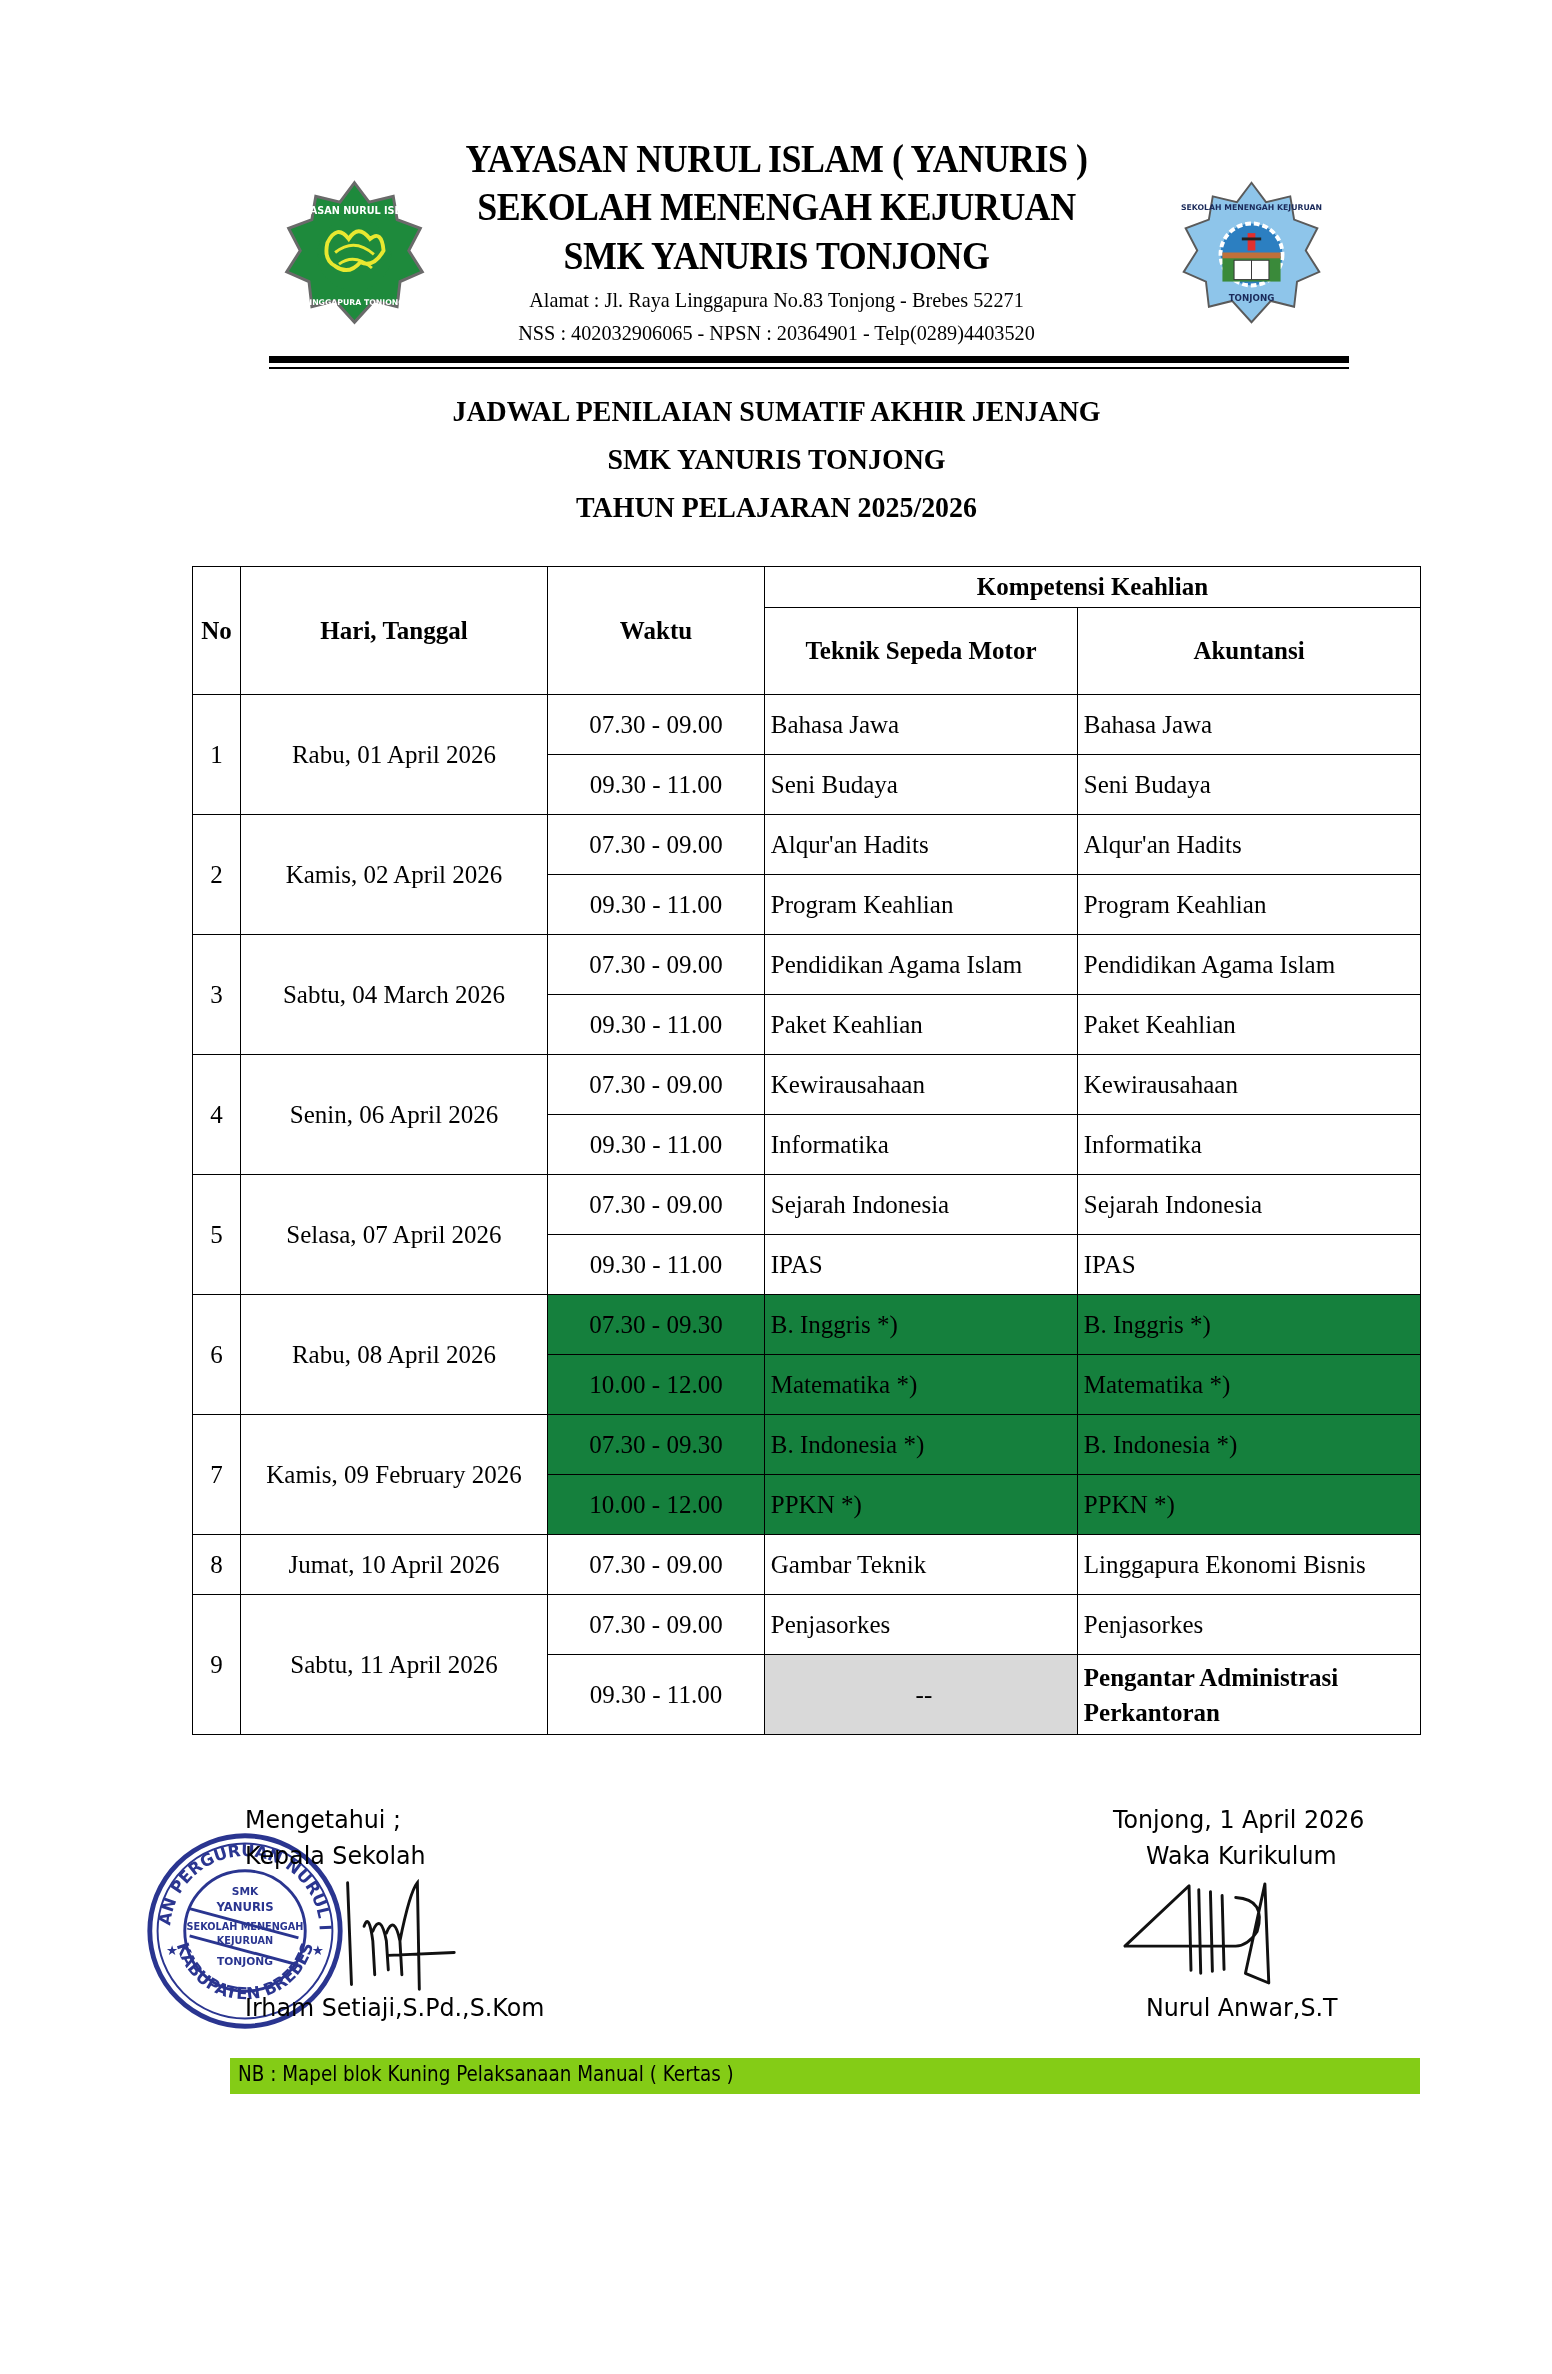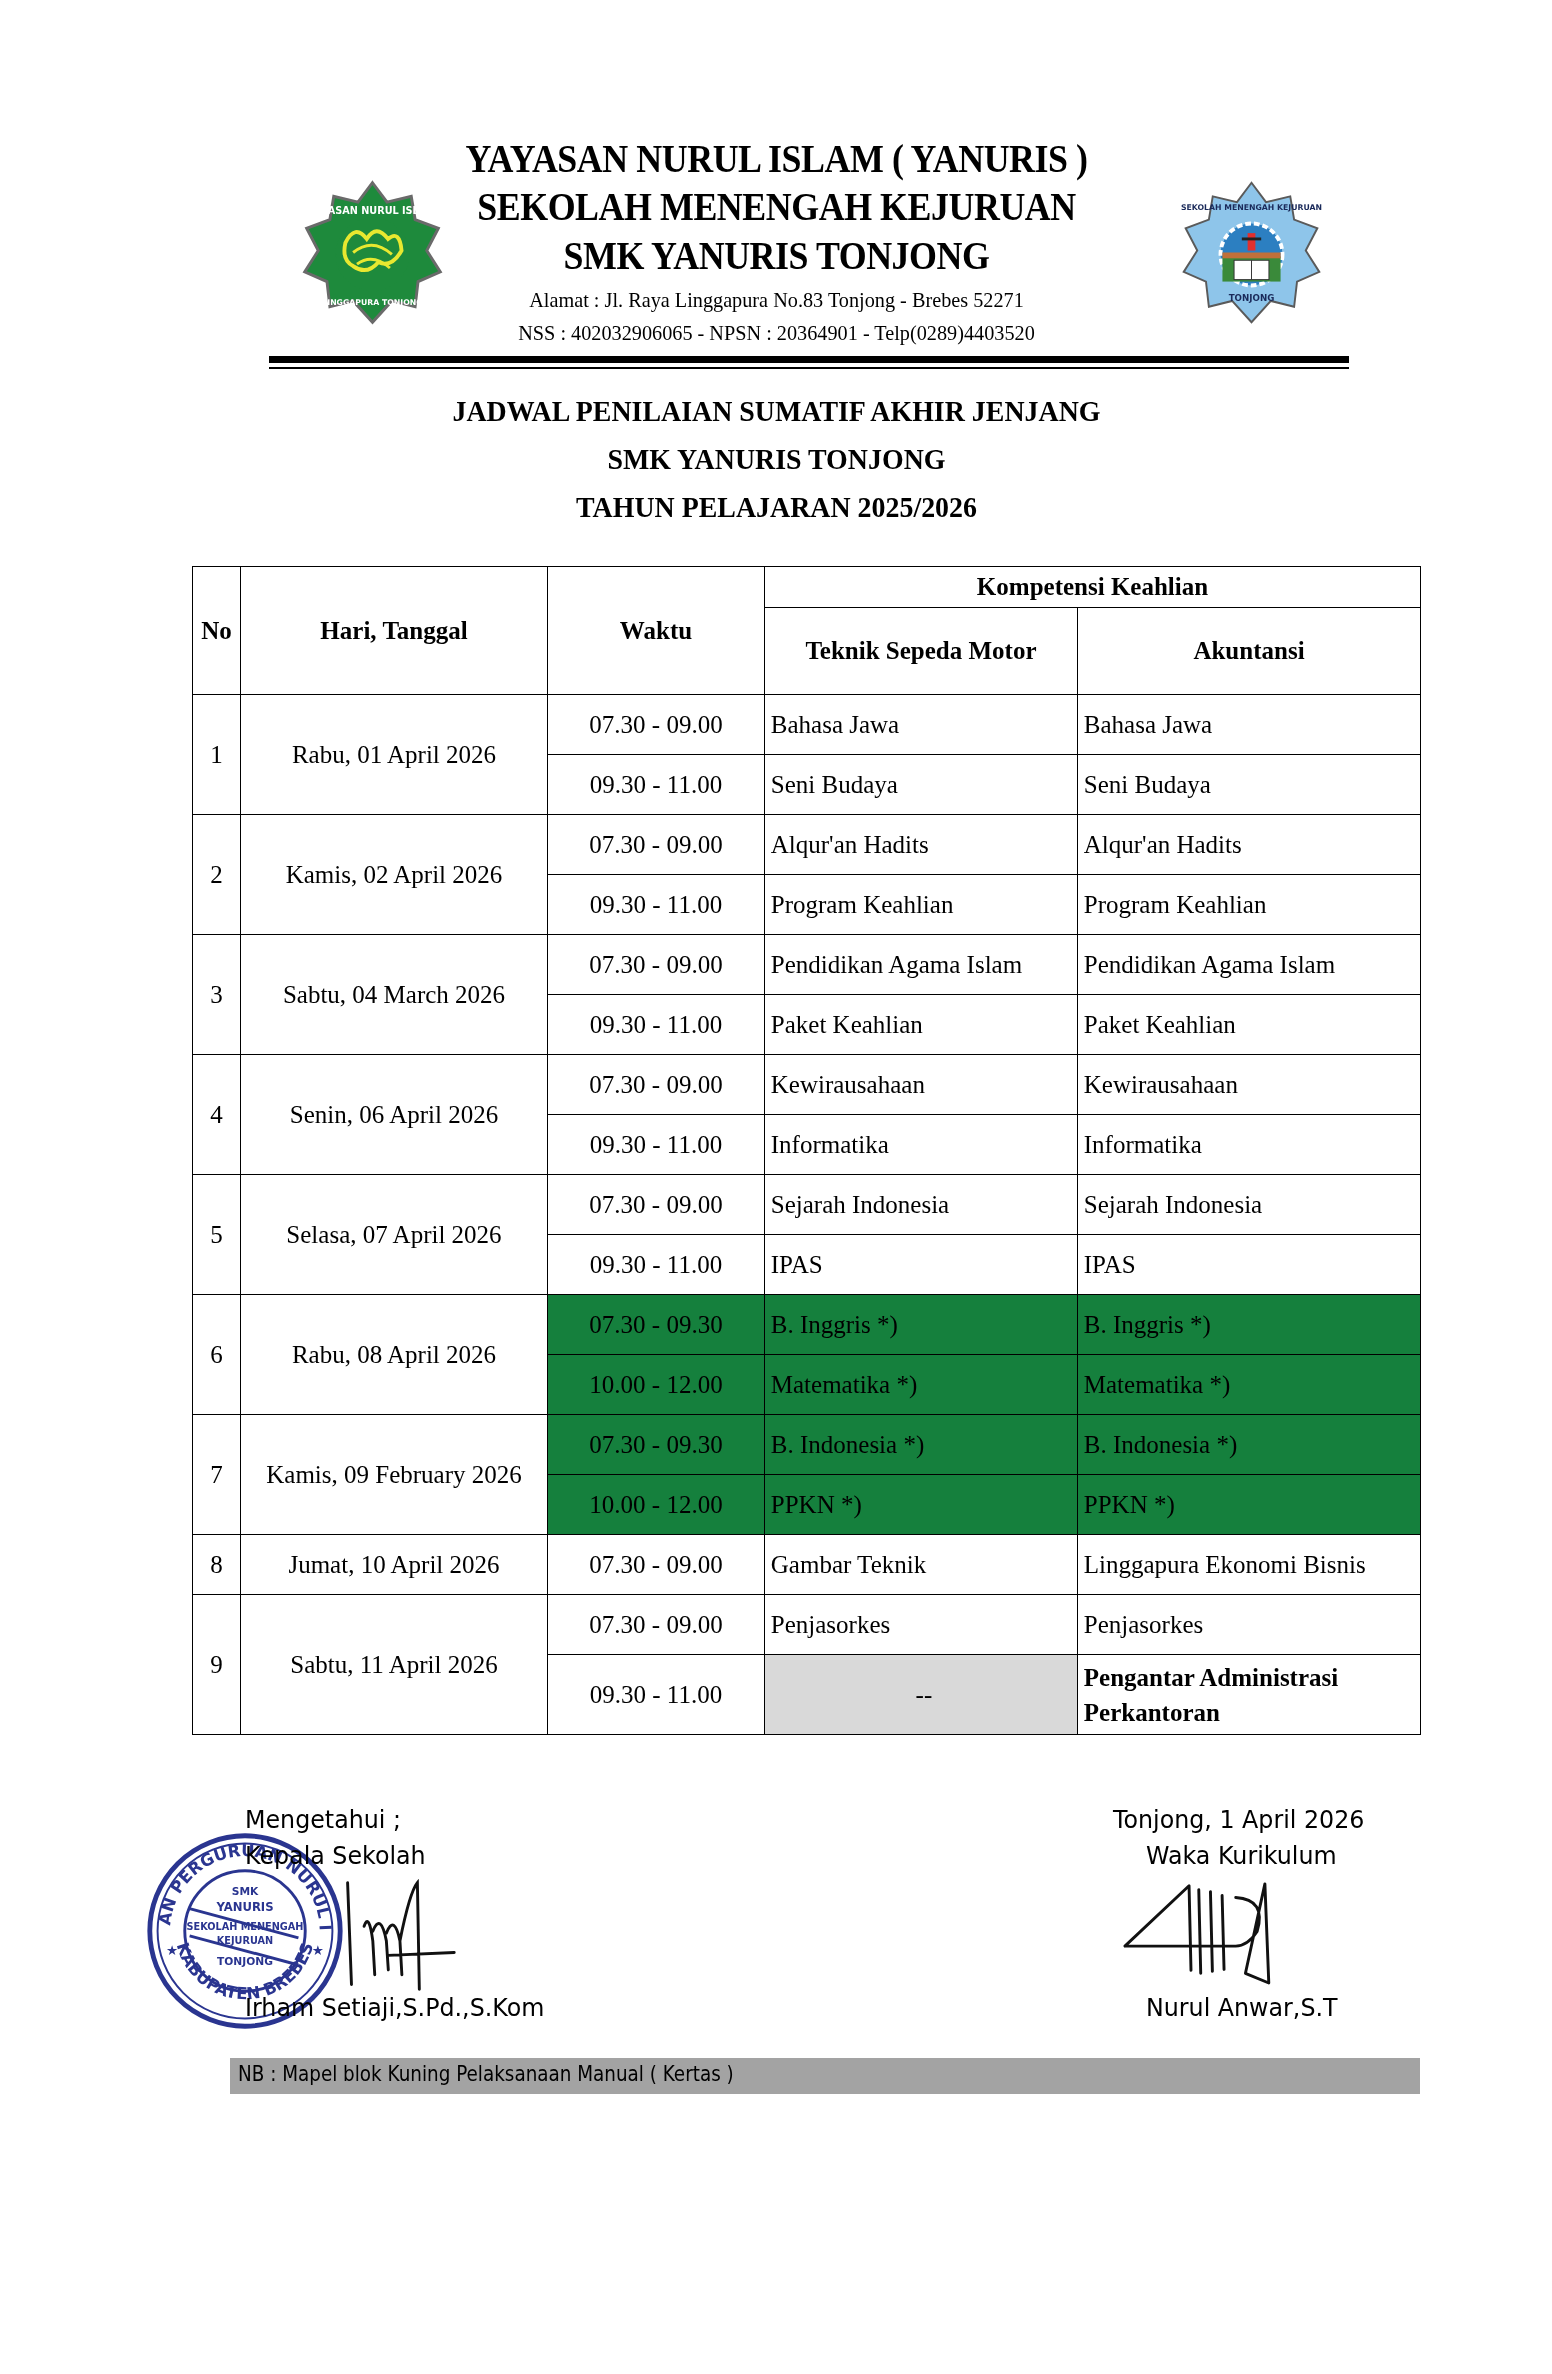--- a/index.html
+++ b/index.html
@@ -22,29 +22,29 @@
   .c-no { text-align: center; }
   .c-date { text-align: center; }
   .c-time { text-align: center; }
   .c-subj { text-align: left; padding-left: 5.8px !important; }
   .yellow { background: #15803d; }
   .grey { background: #d9d9d9; text-align: center !important; }
   .wrap { white-space: normal; line-height: 35px; display: block; font-weight: bold; }
 
   
   .sig { position: absolute; font-family: "DejaVu Sans", sans-serif; font-size: 25px; color: #000; white-space: nowrap; transform: scaleX(0.95); transform-origin: left center; }
-  .nb-bar { position: absolute; left: 230px; top: 2058px; width: 1190px; height: 36px; background: #a3a3a3; }
+  .nb-bar { position: absolute; left: 230px; top: 2058px; width: 1190px; height: 36px; background: #84cc16; }
   .nb-text { position: absolute; left: 7.8px; top: 3.9px; font-family: "DejaVu Sans", sans-serif; font-size: 20.4px; color: #000; white-space: nowrap; transform: scaleX(0.9); transform-origin: left center; }
 </style>
 </head>
 <body>
 
 <div>
 
-  <div class="abs" style="left:295px; top:175px; width:155px; height:155px;">
+  <div class="abs" style="left:277px; top:175px; width:155px; height:155px;">
     <svg width="155" height="155" viewBox="0 0 160 160">
       <path d="M80 8 L95 28 L120 22 L124 46 L148 55 L136 78 L150 100 L127 110 L124 136 L100 130 L80 152 L60 130 L36 136 L33 110 L10 100 L24 78 L12 55 L36 46 L40 22 L65 28 Z" fill="#1e8a3c" stroke="#6a6a6a" stroke-width="3"></path>
       <circle cx="80" cy="82" r="38" fill="none" stroke="#1e8a3c"></circle>
       <path d="M52 70 Q62 50 74 66 Q84 50 96 66 Q108 56 110 78 Q100 96 86 90 Q74 104 60 94 Q48 88 52 70 Z" fill="none" stroke="#e8e830" stroke-width="4"></path>
       <path d="M60 80 Q80 64 100 82 M64 92 Q80 80 98 96" fill="none" stroke="#e8e830" stroke-width="3"></path>
       <text x="80" y="40" font-family="DejaVu Sans, sans-serif" font-size="10" font-weight="bold" fill="#fff" text-anchor="middle">YAYASAN NURUL ISLAM</text>
       <text x="80" y="134" font-family="DejaVu Sans, sans-serif" font-size="8" font-weight="bold" fill="#fff" text-anchor="middle">LINGGAPURA TONJONG</text>
     </svg>
   </div>
 

